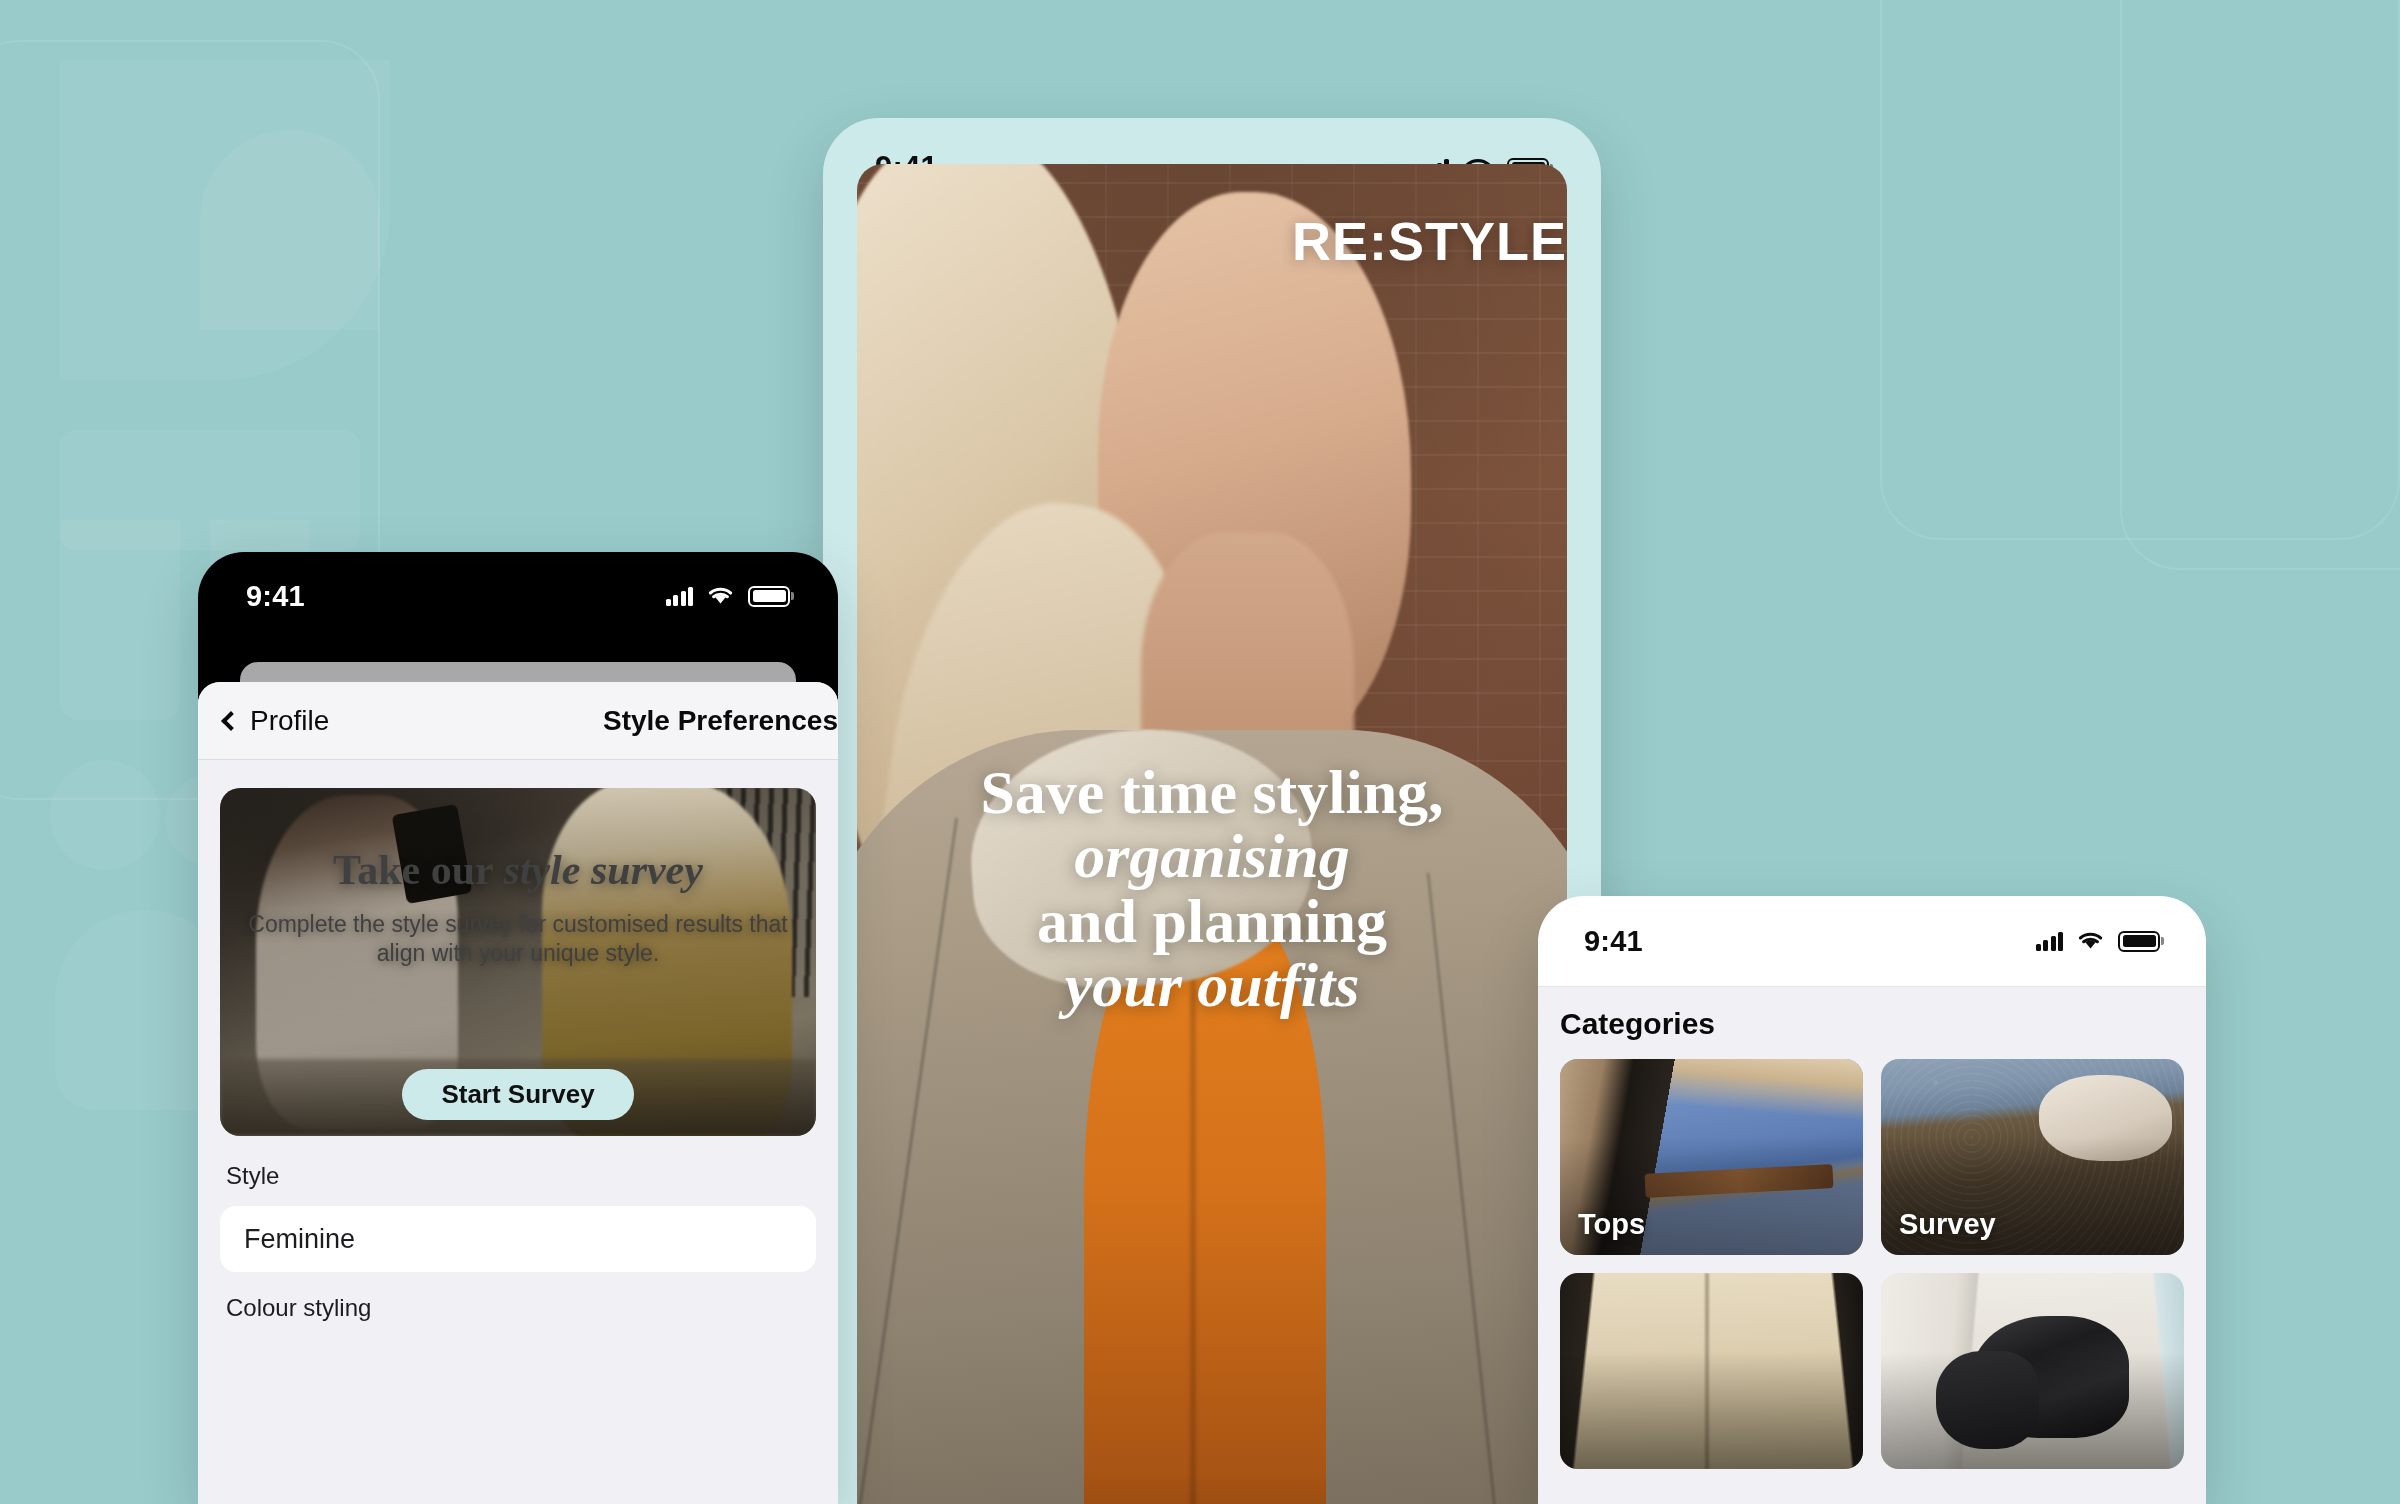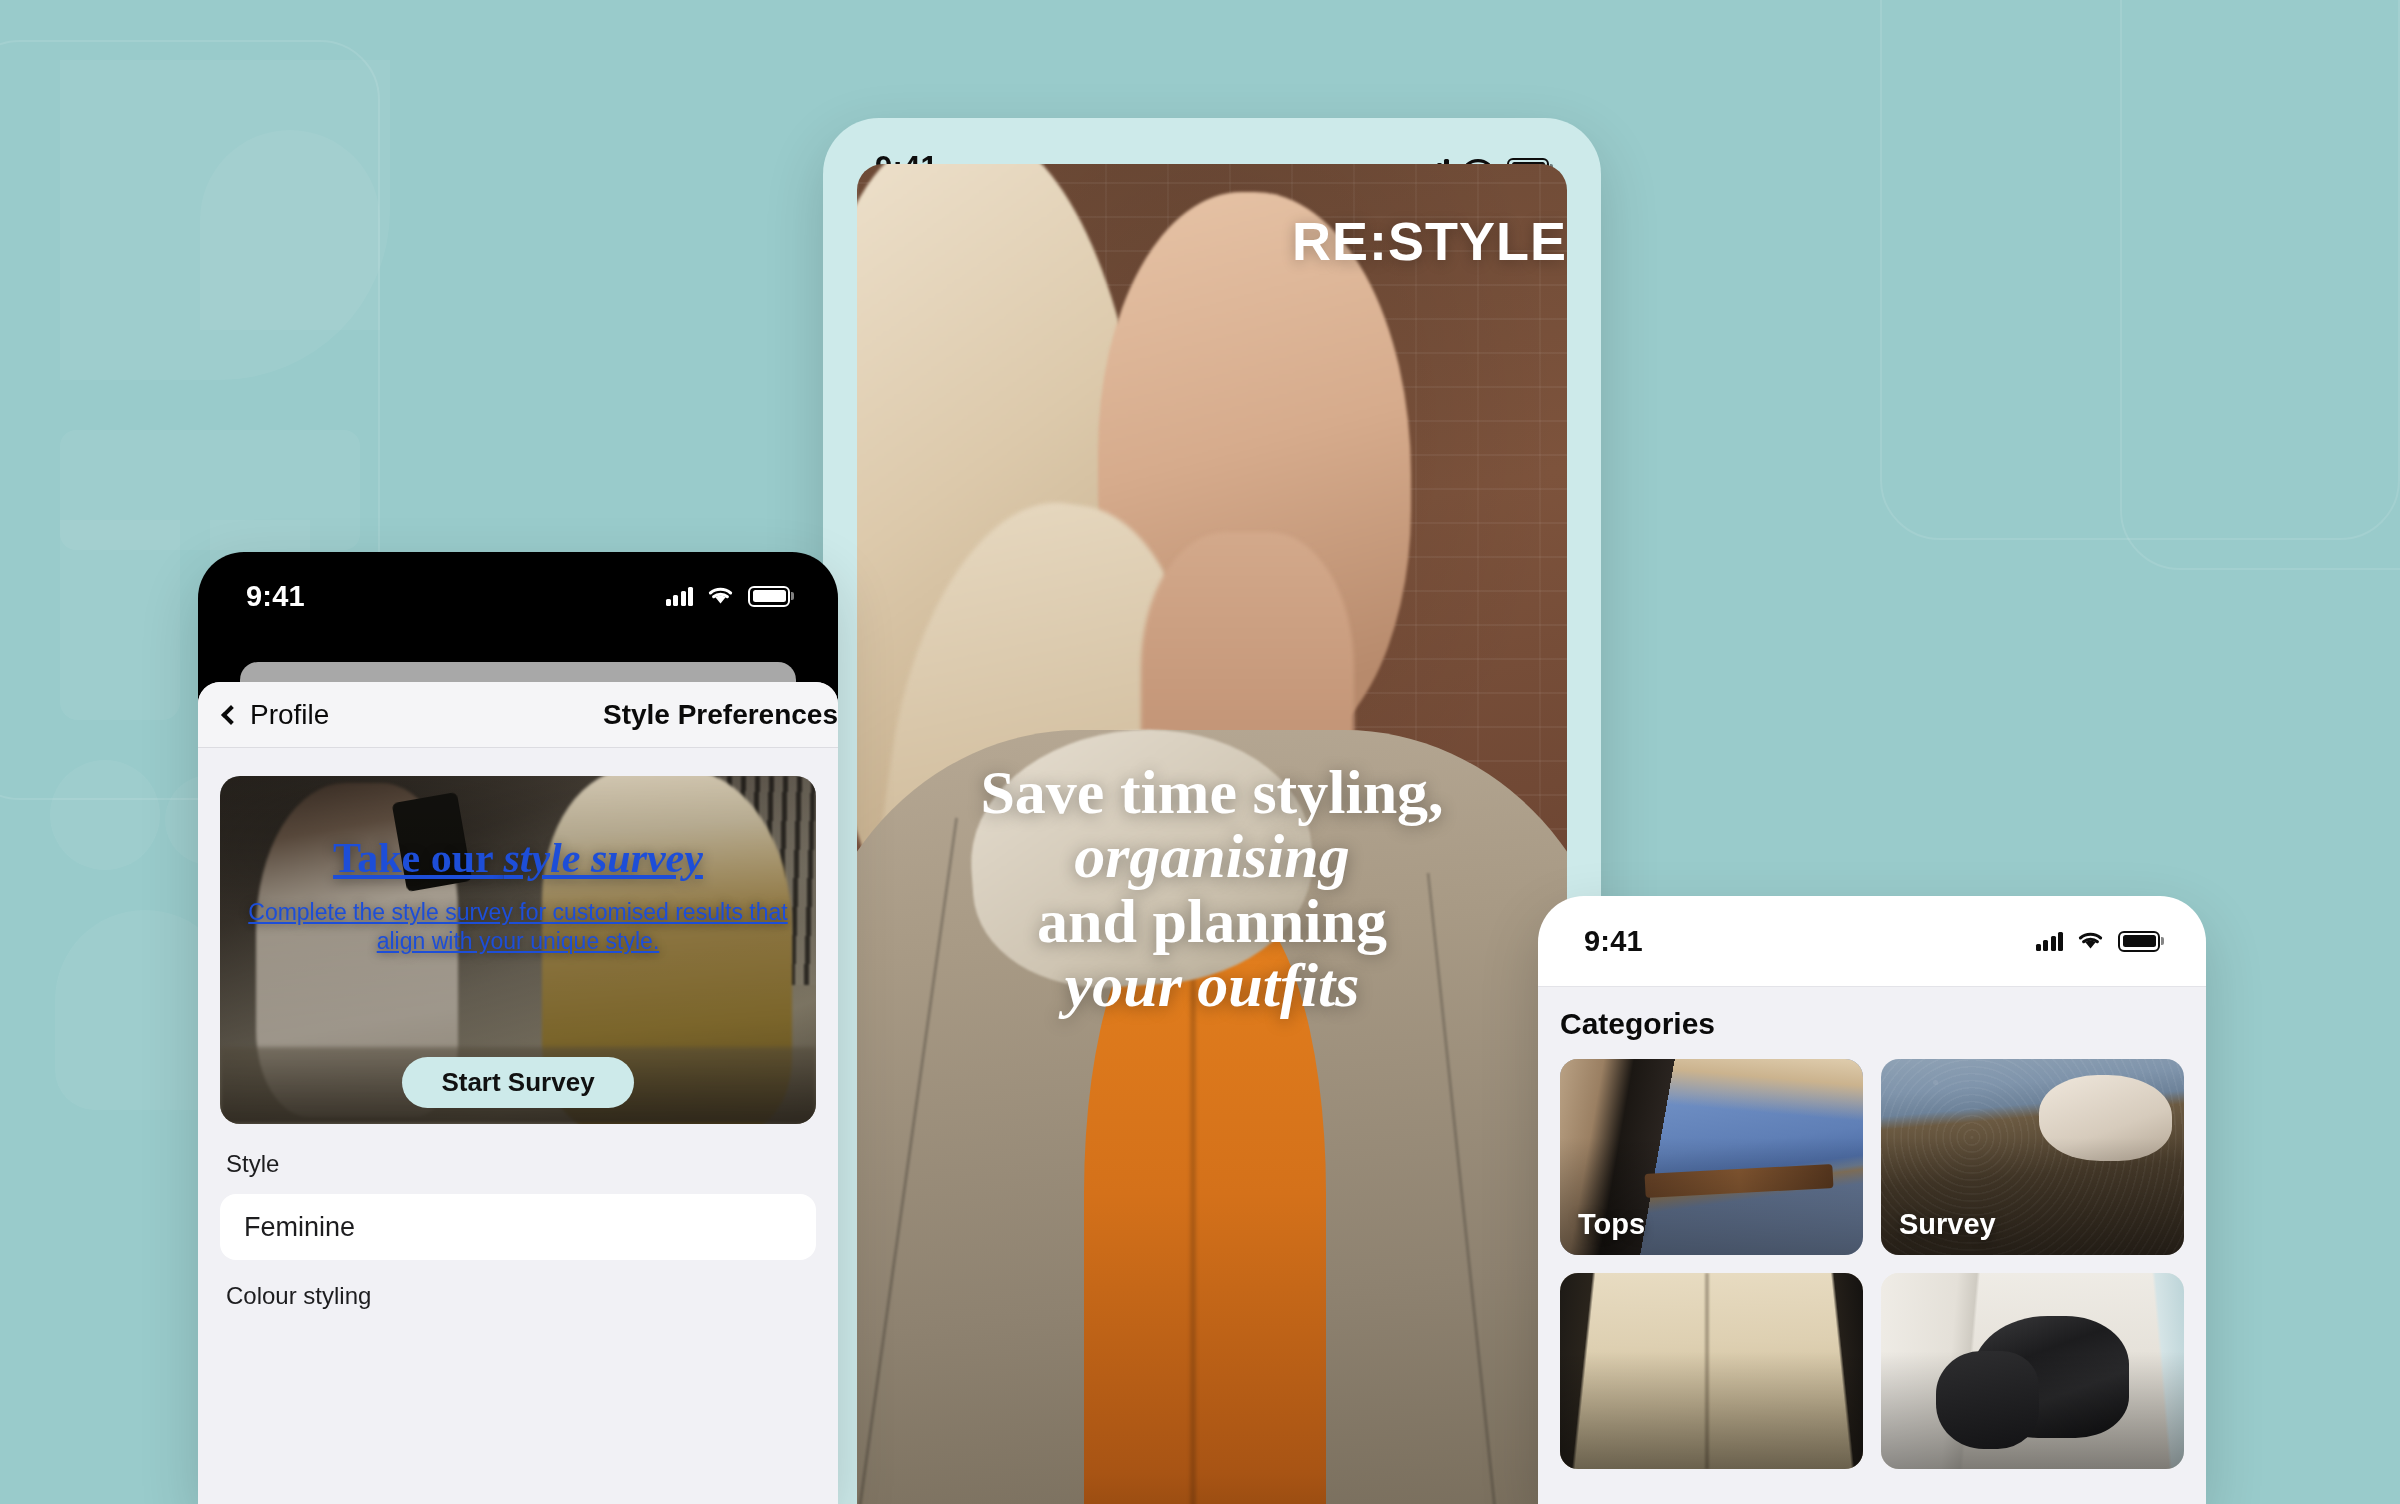--- a/index.html
+++ b/index.html
@@ -296,21 +296,21 @@
     left: 0; right: 0;
     top: 130px;
     bottom: 0;
     background: #f1f1f5;
     border-radius: 22px 22px 0 0;
     overflow: hidden;
   }
 
   .navbar {
     position: relative;
-    height: 66px;
+    height: 78px;
     background: #f5f5f7;
     border-bottom: 1px solid #dcdce1;
     display: flex;
     align-items: center;
     padding: 0 26px;
   }
   .nav-back {
     display: flex;
     align-items: center;
     gap: 10px;
@@ -386,23 +386,22 @@
   }
   .sc-scrim {
     position: absolute; inset: 0;
     background: linear-gradient(180deg, rgba(0,0,0,0.12) 0%, rgba(0,0,0,0.3) 42%, rgba(0,0,0,0.34) 100%);
   }
   .sc-content {
     position: absolute;
     left: 0; right: 0;
     top: 58px;
     text-align: center;
-    color: #1d4ed8;
+    color: #404040;
     padding: 0 18px;
-    text-decoration: underline;
   }
   .sc-title {
     font-family: "Liberation Serif", "DejaVu Serif", serif;
     font-size: 42px;
     font-weight: bold;
     text-shadow: 0 2px 12px rgba(0,0,0,0.45);
     white-space: nowrap;
   }
   .sc-title .it { font-style: italic; }
   .sc-sub {

